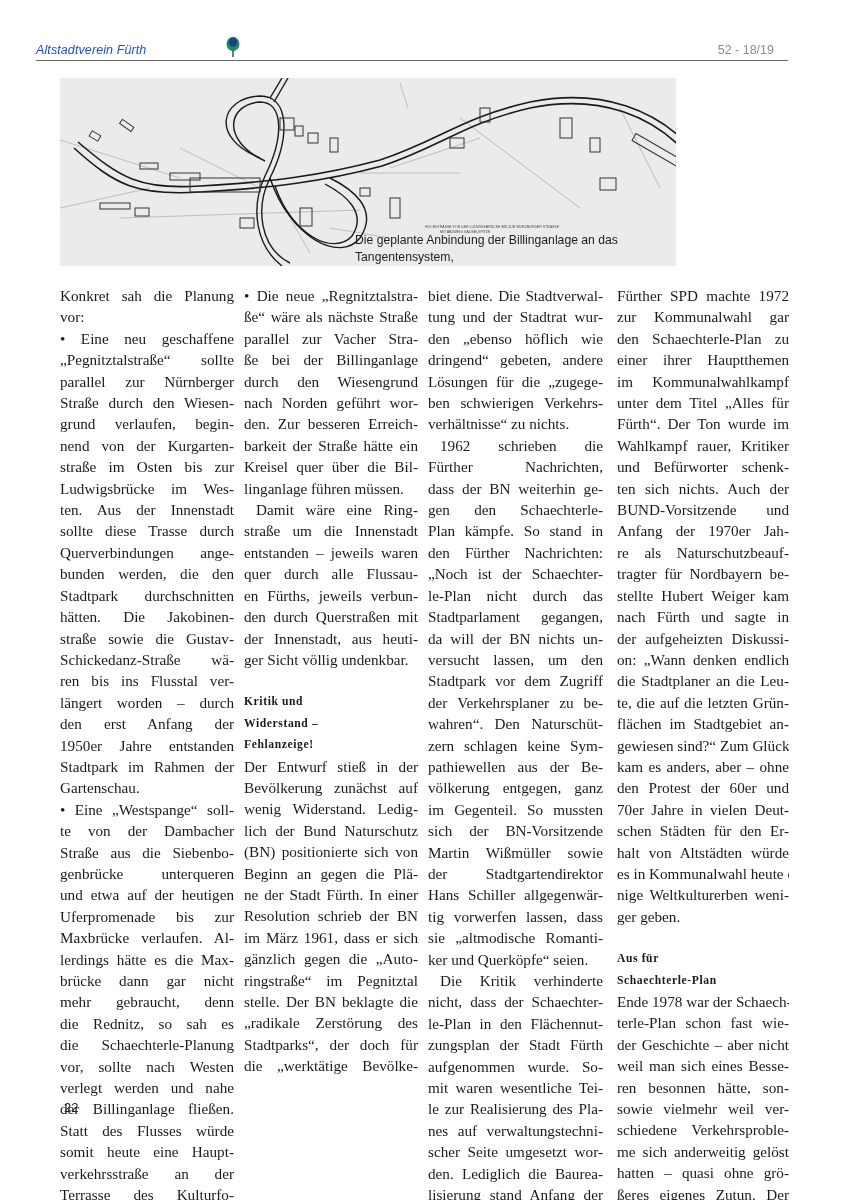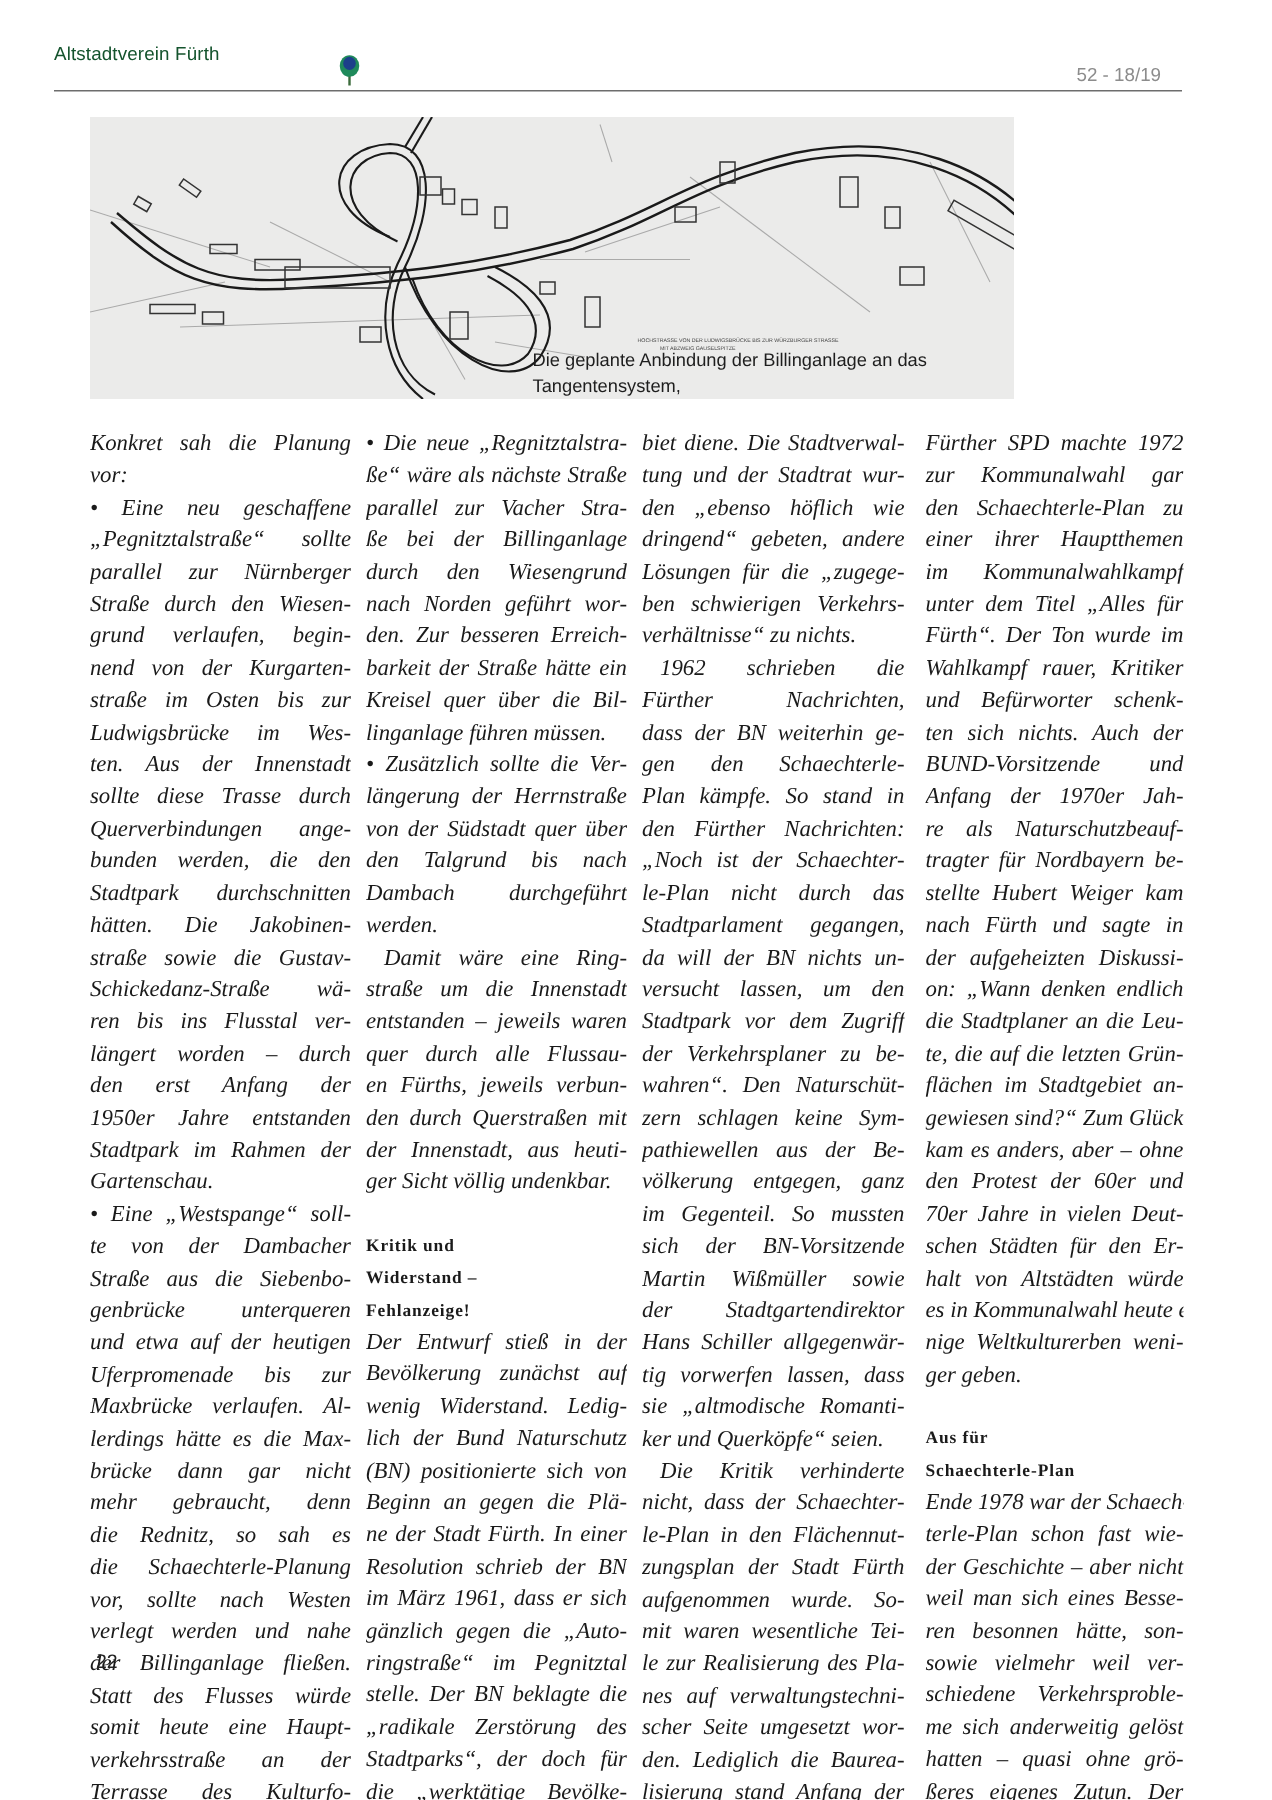--- a/index.html
+++ b/index.html
@@ -1,32 +1,32 @@
 <!DOCTYPE html>
 <html><head>
 <meta charset="utf-8">
 <style>
   html, body { margin: 0; padding: 0; background: #ffffff; }
   body { width: 848px; height: 1200px; position: relative; overflow: hidden; font-family: "DejaVu Serif", serif; color: #1a1a1a; }
 
   .header { position: absolute; left: 36px; top: 36px; width: 752px; height: 24px; border-bottom: 1px solid #6d6d6d; }
-  .header .org { position: absolute; left: 0; bottom: 17px; font-family: "Liberation Sans", sans-serif; font-size: 12.5px; color: #14532d; letter-spacing: 0.1px; }
+  .header .org { position: absolute; left: 0; bottom: 3px; font-family: "Liberation Sans", sans-serif; font-size: 12.5px; color: #1d4ed8; letter-spacing: 0.1px; font-style: italic; }
   .header .issue { position: absolute; right: 14px; bottom: 3px; font-family: "Liberation Sans", sans-serif; font-size: 12.5px; color: #8c8c8c; }
   .header .logo { position: absolute; left: 189px; top: 0px; width: 16px; height: 22px; }
 
   .figure { position: absolute; left: 60px; top: 78px; width: 616px; height: 188px; background: #fde047; overflow: hidden; }
   .figure svg { position: absolute; left: 0; top: 0; }
   .figure .caption { position: absolute; left: 295px; top: 154px; font-family: "Liberation Sans", sans-serif; font-size: 12.2px; line-height: 17px; color: #1e1e1e; }
 
   .col { position: absolute; top: 285px; font-family: "Liberation Serif", serif; font-size: 15.2px; line-height: 21.4px; color: #1a1a1a; text-align: justify; hyphens: manual; }
   .col1 { left: 60px; width: 174px; }
   .col2 { left: 244px; width: 174px; }
   .col3 { left: 428px; width: 175px; }
   .col4 { left: 617px; width: 172px; }
-  .col p { margin: 0; font-style: italic; }
+  .col p { margin: 0; }
   .col p.indent { text-indent: 12px; }
   .col .line { display: block; text-align: justify; text-align-last: justify; white-space: nowrap; overflow: hidden; }
   .col .line.last { text-align-last: left; }
   .col h3 { margin: 0; font-family: Liberation Serif, serif; font-weight: bold; font-size: 11.6px; line-height: 21.4px; letter-spacing: 0.6px; color: #1a1a1a; }
   .gap { height: 21px; }
 
   .pagenum { position: absolute; left: 64px; top: 1100px; font-family: "Liberation Sans", sans-serif; font-size: 13px; color: #222; }
 </style>
 </head>
 <body>
@@ -170,28 +170,20 @@
       <span class="line">• Die neue „Regnitztalstra-</span>
       <span class="line">ße“ wäre als nächste Straße</span>
       <span class="line">parallel zur Vacher Stra-</span>
       <span class="line">ße bei der Billinganlage</span>
       <span class="line">durch den Wiesengrund</span>
       <span class="line">nach Norden geführt wor-</span>
       <span class="line">den. Zur besseren Erreich-</span>
       <span class="line">barkeit der Straße hätte ein</span>
       <span class="line">Kreisel quer über die Bil-</span>
       <span class="line last">linganlage führen müssen.</span>
-    </p>
-    <p>
-      <span class="line">• Zusätzlich sollte die Ver-</span>
-      <span class="line">längerung der Herrnstraße</span>
-      <span class="line">von der Südstadt quer über</span>
-      <span class="line">den Talgrund bis nach</span>
-      <span class="line">Dambach durchgeführt</span>
-      <span class="line last">werden.</span>
     </p>
     <p class="indent" style="text-indent: 0px;">
       <span class="line" style="padding-left: 12px;">Damit wäre eine Ring-</span>
       <span class="line">straße um die Innenstadt</span>
       <span class="line">entstanden – jeweils waren</span>
       <span class="line">quer durch alle Flussau-</span>
       <span class="line">en Fürths, jeweils verbun-</span>
       <span class="line">den durch Querstraßen mit</span>
       <span class="line">der Innenstadt, aus heuti-</span>
       <span class="line last">ger Sicht völlig undenkbar.</span>

